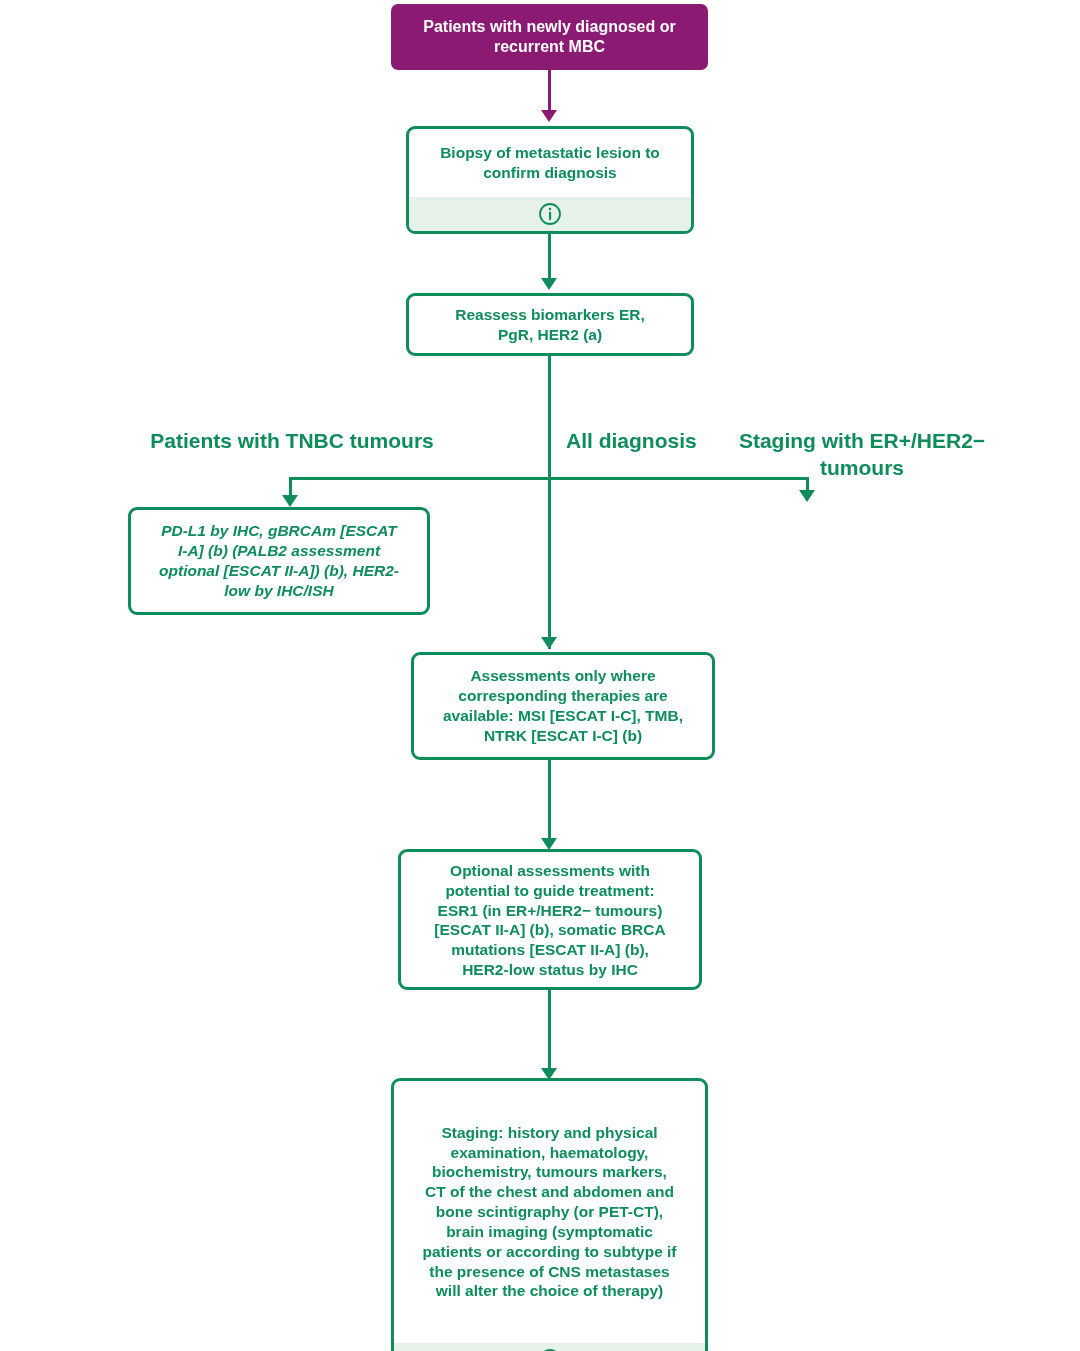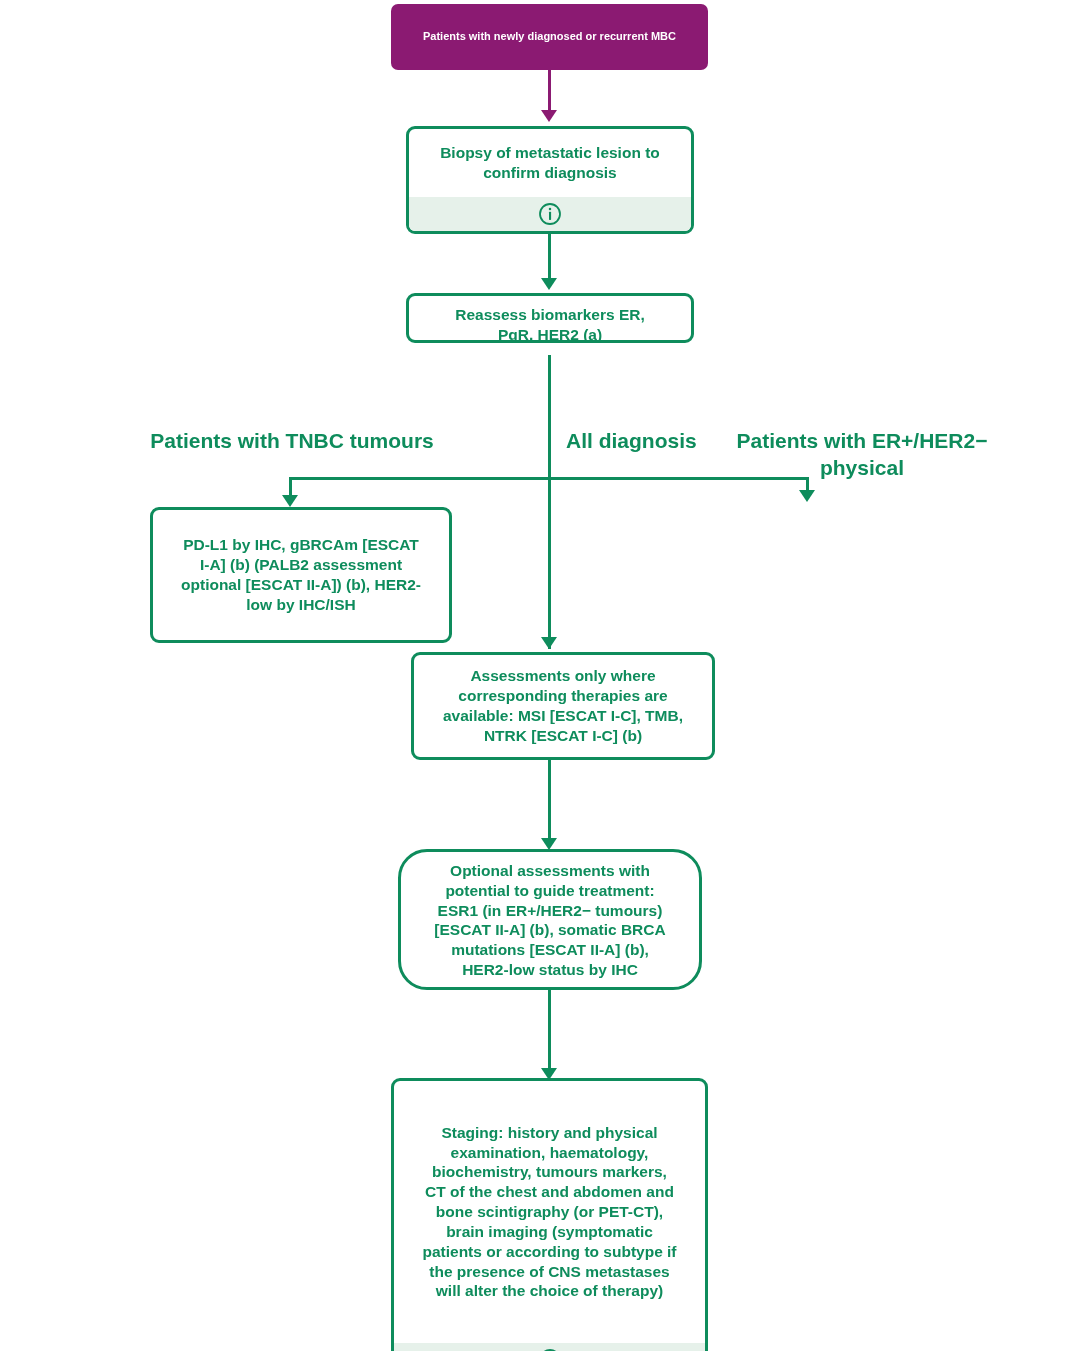--- a/index.html
+++ b/index.html
@@ -45,21 +45,21 @@
     text-align: center;
     color: #0E8C5C;
     font-weight: bold;
     font-size: 15.5px;
     line-height: 1.28;
     padding: 9px 28px;
     white-space: pre-line;
   }
   .header-node .node-text {
     color: #ffffff;
-    font-size: 11px;
+    font-size: 16px;
     line-height: 1.25;
     padding: 10px 14px;
   }
   .info-band {
     flex: 0 0 auto;
     background: #E6F1EA;
     display: flex;
     align-items: center;
     justify-content: center;
     height: 34px;
@@ -119,54 +119,54 @@
         <circle cx="12" cy="12" r="10" fill="none" stroke="#0E8C5C" stroke-width="1.8"></circle>
         <circle cx="12" cy="6.9" r="1.25" fill="#0E8C5C"></circle>
         <rect x="11" y="9.8" width="2.1" height="8.1" rx="0.6" fill="#0E8C5C"></rect>
       </svg>
     </div>
   </div>
 
   <div class="vline" style="left:548px; top:234px; width:3px; height:48px;"></div>
   <div class="arrow" style="left:541px; top:278px;"></div>
 
-  <div class="node" style="left:406px; top:293px; width:288px; height:50px;">
+  <div class="node" style="left:406px; top:293px; width:288px; height:63px;">
     <div class="node-text">Reassess biomarkers ER, PgR, HER2 (a)</div>
   </div>
 
   <div class="vline" style="left:548px; top:355px; width:3px; height:294px;"></div>
   <div class="arrow" style="left:541px; top:637px;"></div>
 
   <div class="hline" style="left:289px; top:477px; width:520px; height:3px;"></div>
 
   <div class="vline" style="left:289px; top:477px; width:3px; height:24px;"></div>
   <div class="arrow" style="left:282px; top:495px;"></div>
 
   <div class="vline" style="left:806px; top:477px; width:3px; height:20px;"></div>
   <div class="arrow" style="left:799px; top:490px;"></div>
 
   <div class="branch-label" style="left:110px; top:427px; width:364px;">Patients with TNBC tumours</div>
 
   <div class="branch-label" style="left:566px; top:427px; width:140px; text-align:left;">All diagnosis</div>
 
-  <div class="branch-label" style="left:730px; top:427px; width:264px;">Patients with ER+/HER2− physical</div>
+  <div class="branch-label" style="left:730px; top:427px; width:264px;">Staging with ER+/HER2− tumours</div>
 
-  <div class="node" style="left:150px; top:507px; width:302px; height:136px;">
+  <div class="node" style="left:128px; top:507px; width:302px; height:108px;font-style:italic;">
     <div class="node-text">PD-L1 by IHC, gBRCAm [ESCAT I-A] (b) (PALB2 assessment optional [ESCAT II-A]) (b), HER2-low by IHC/ISH</div>
   </div>
 
 
   <div class="node" style="left:398px; top:652px; width:304px; height:108px;margin-left:13px;">
     <div class="node-text">Assessments only where corresponding therapies are available: MSI [ESCAT I-C], TMB, NTRK [ESCAT I-C] (b)</div>
   </div>
 
   <div class="vline" style="left:548px; top:760px; width:3px; height:84px;"></div>
   <div class="arrow" style="left:541px; top:838px;"></div>
 
-  <div class="node" style="left:398px; top:849px; width:304px; height:141px;border-radius:29px;">
+  <div class="node" style="left:398px; top:849px; width:304px; height:141px;">
     <div class="node-text">Optional assessments with potential to guide treatment: ESR1 (in ER+/HER2− tumours) [ESCAT II-A] (b), somatic BRCA mutations [ESCAT II-A] (b), HER2-low status by IHC</div>
   </div>
 
   <div class="vline" style="left:548px; top:990px; width:3px; height:86px;"></div>
   <div class="arrow" style="left:541px; top:1068px;"></div>
 
   <div class="node" style="left:391px; top:1078px; width:317px; height:302px;">
     <div class="node-text">Staging: history and physical examination, haematology, biochemistry, tumours markers, CT of the chest and abdomen and bone scintigraphy (or PET-CT), brain imaging (symptomatic patients or according to subtype if the presence of CNS metastases will alter the choice of therapy)</div>
     <div class="info-band">
       <svg class="info-icon" width="24" height="24" viewBox="0 0 24 24">

